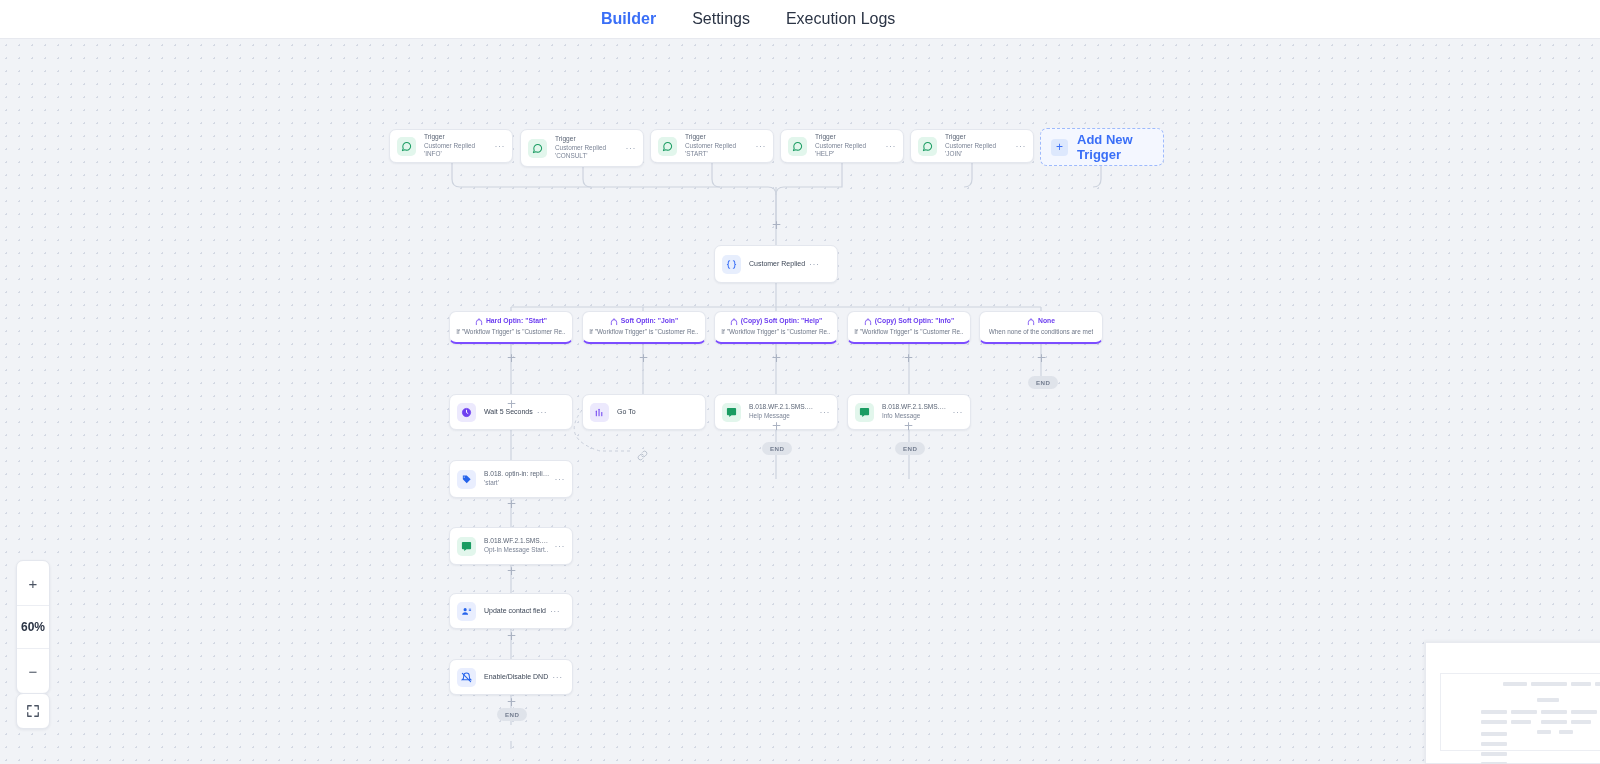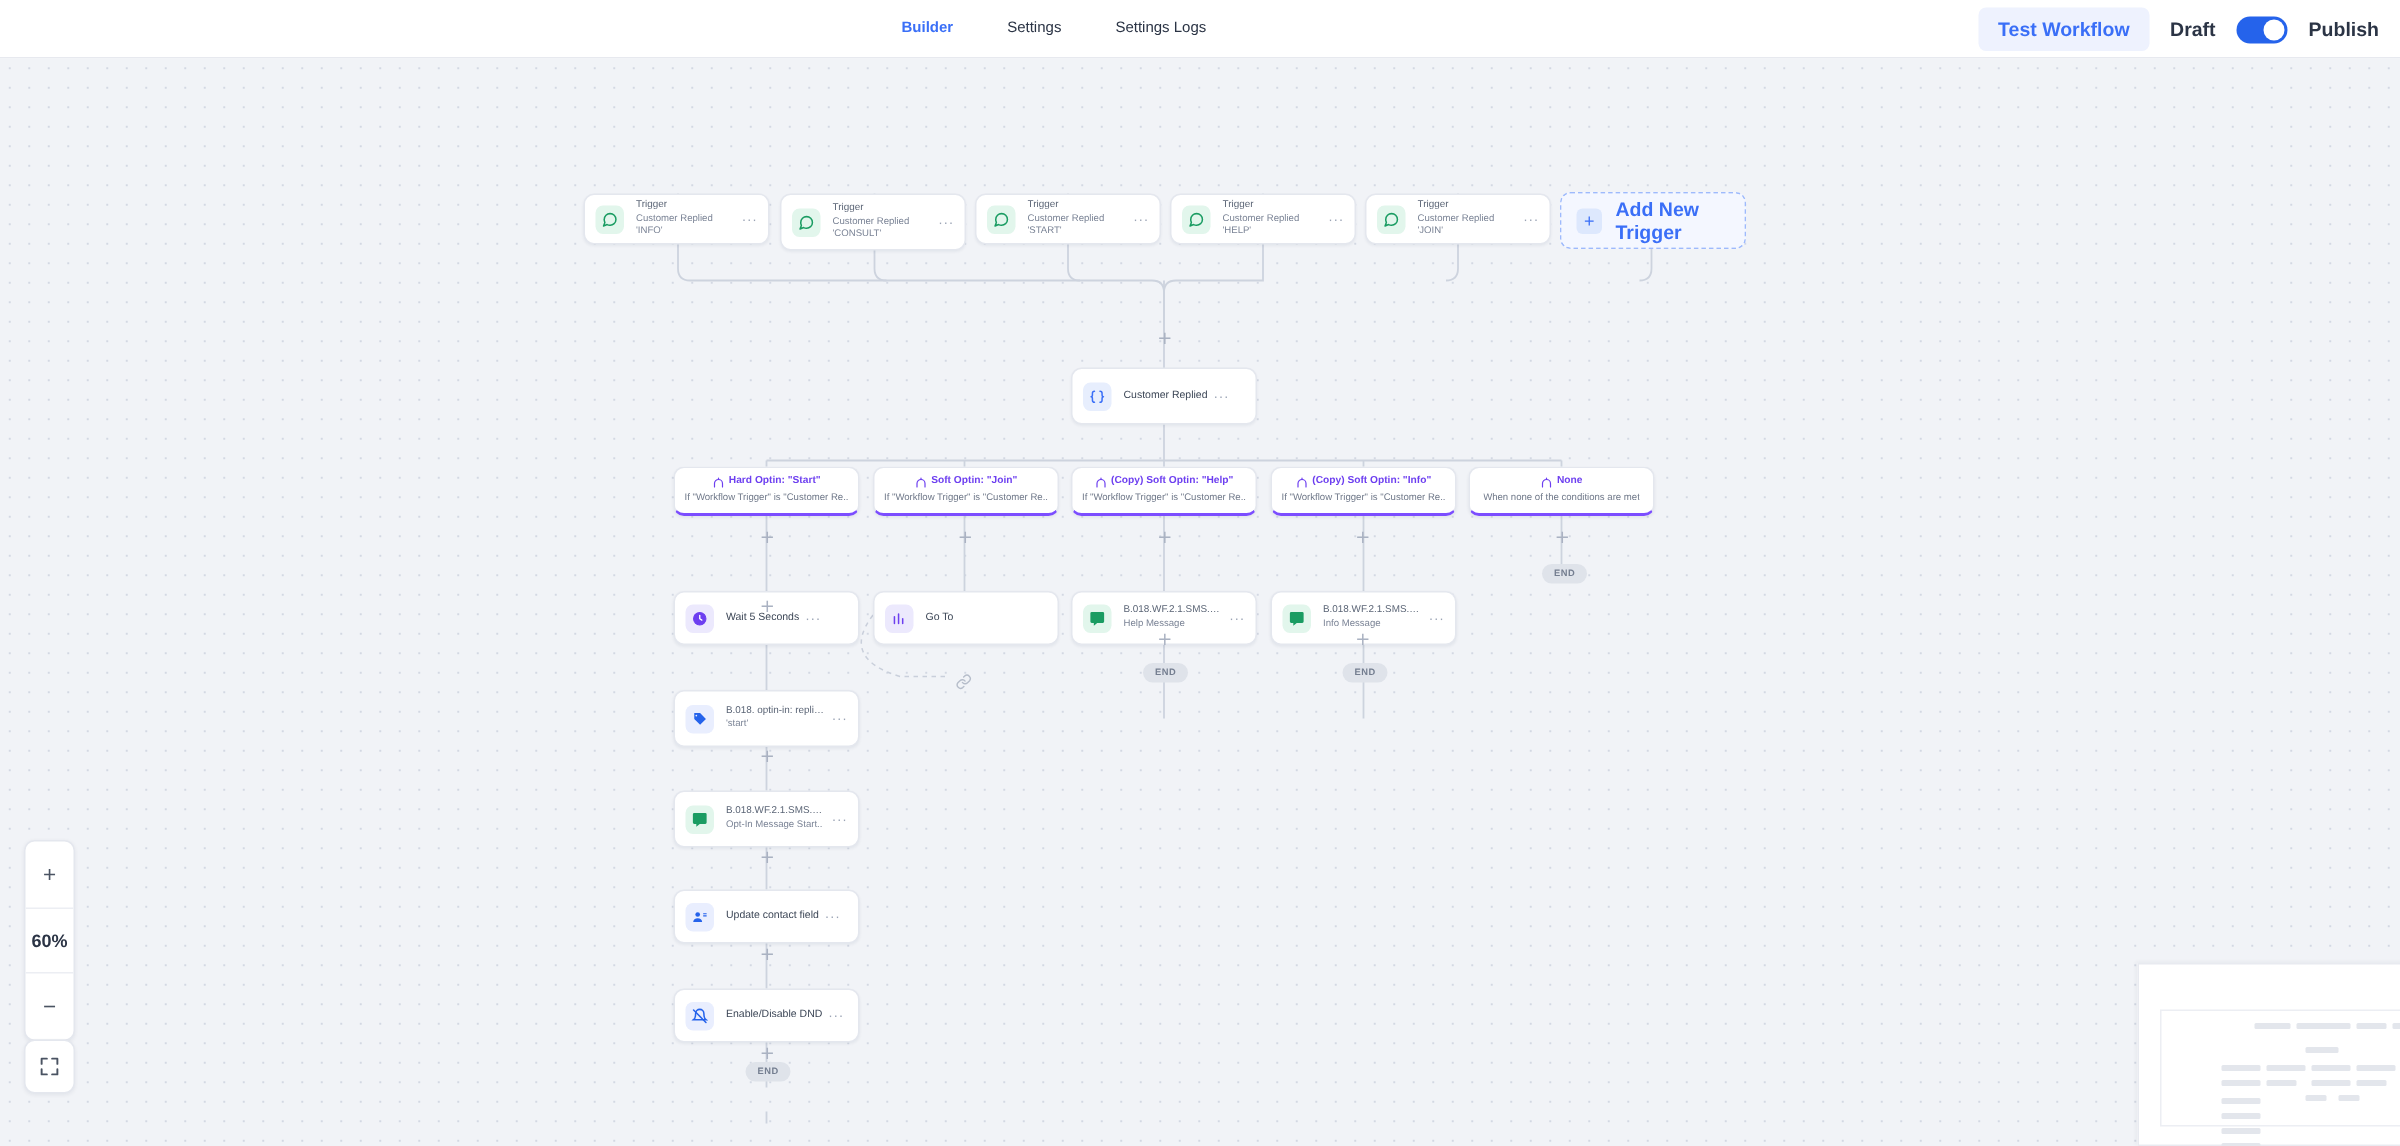--- a/index.html
+++ b/index.html
@@ -11,21 +11,21 @@
 
   
   .topbar {
     position: absolute; top: 0; left: 0; width: 1600px; height: 39px;
     background: #ffffff; border-bottom: 1px solid #e7e9ef;
     display: flex; align-items: stretch;
   }
   .tabs { position: absolute; left: 583px; top: 0; height: 39px; display: flex; gap: 0; }
   .tab {
     padding: 0 18px; height: 51px; line-height: 38px;
-    font-size: 10px; color: #2b3445; cursor: pointer; position: relative;
+    font-size: 16px; color: #2b3445; cursor: pointer; position: relative;
     white-space: nowrap;
   }
   .tab.active { color: #3a6ff7; font-weight: 600; }
   .tab.active::after {
     content: ""; position: absolute; left: 18px; right: 18px; bottom: 0;
     height: 2.5px; background: #3a6ff7; border-radius: 2px;
   }
   .topright {
     position: absolute; right: 14px; top: 0; height: 39px;
     display: flex; align-items: center; gap: 14px;
@@ -159,27 +159,21 @@
     border: 1px solid #eceef3; }
   .mmbar { position: absolute; background: #e3e6ec; border-radius: 1px; height: 4px; }
 </style>
 </head>
 <body>
 
 <div class="topbar">
   <div class="tabs">
     <div class="tab active">Builder</div>
     <div class="tab">Settings</div>
-    <div class="tab">Settings Logs</div>
-  </div>
-  <div class="topright">
-    <button class="test-btn">Test Workflow</button>
-    <span class="draft-label">Draft</span>
-    <div class="toggle"></div>
-    <span class="publish-label">Publish</span>
+    <div class="tab">Execution Logs</div>
   </div>
 </div>
 
 <div class="canvas">
 
   <svg class="edges">
     <g fill="none" stroke="#cdd3de" stroke-width="1.2">
 
       <path d="M452,90 L452,140 Q452,148 460,148 L768,148 Q776,148 776,156 L776,190"></path>
       <path d="M583,90 L583,140 Q583,148 591,148"></path>

